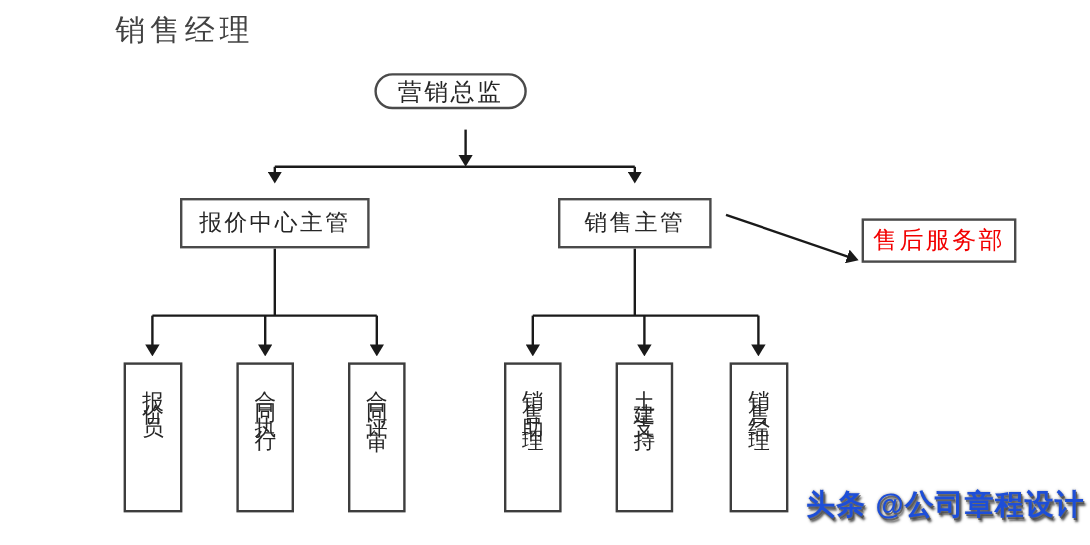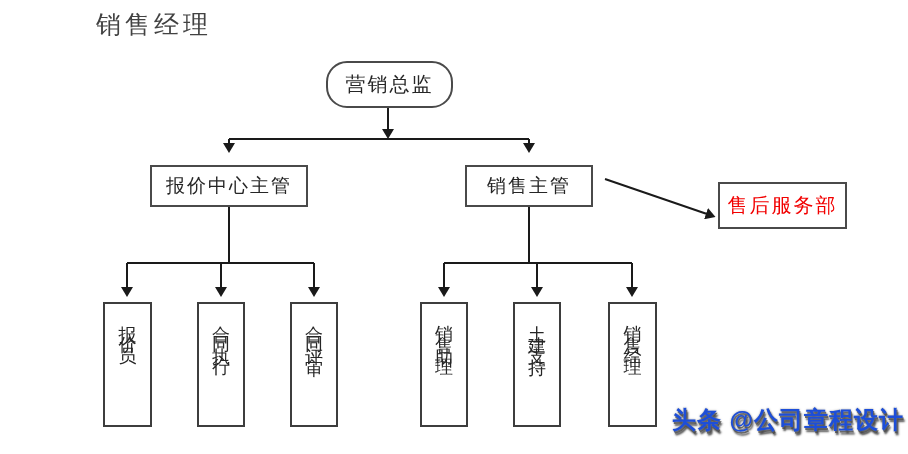--- a/index.html
+++ b/index.html
@@ -10,24 +10,24 @@
   .page-title{
     position:absolute;left:96px;top:8px;
     font-size:25px;letter-spacing:4px;color:#424242;
   }
   .connector-svg{position:absolute;left:0;top:0;width:908px;height:454px;}
   .obox{
     position:absolute;box-sizing:border-box;border:2px solid #4a4a4a;background:#fff;
     display:flex;align-items:center;justify-content:center;
     font-size:19px;color:#262626;letter-spacing:2px;
   }
-  .obox.root{left:326px;top:61px;width:127px;height:47px;font-size:20px;border-radius:21px;}
+  .obox.root{left:312px;top:61px;width:127px;height:30px;font-size:20px;border-radius:21px;}
   .obox.l2a{left:150px;top:165px;width:158px;height:42px;}
   .obox.l2b{left:465px;top:165px;width:128px;height:42px;}
-  .obox.redbox{left:718px;top:182px;width:129px;height:47px;color:#f20000;font-size:20px;}
+  .obox.redbox{left:718px;top:182px;width:129px;height:37px;color:#f20000;font-size:20px;}
   .vbox{
     position:absolute;top:302px;width:48px;height:125px;box-sizing:border-box;
     border:2px solid #3d3d3d;background:#fff;
     display:flex;justify-content:center;align-items:flex-start;
     font-size:18px;color:#262626;padding-top:7px;
   }
   .vbox span{
     writing-mode:vertical-rl;text-orientation:upright;letter-spacing:11px;line-height:1;
   }
   .v1{left:103px;width:49px;}

